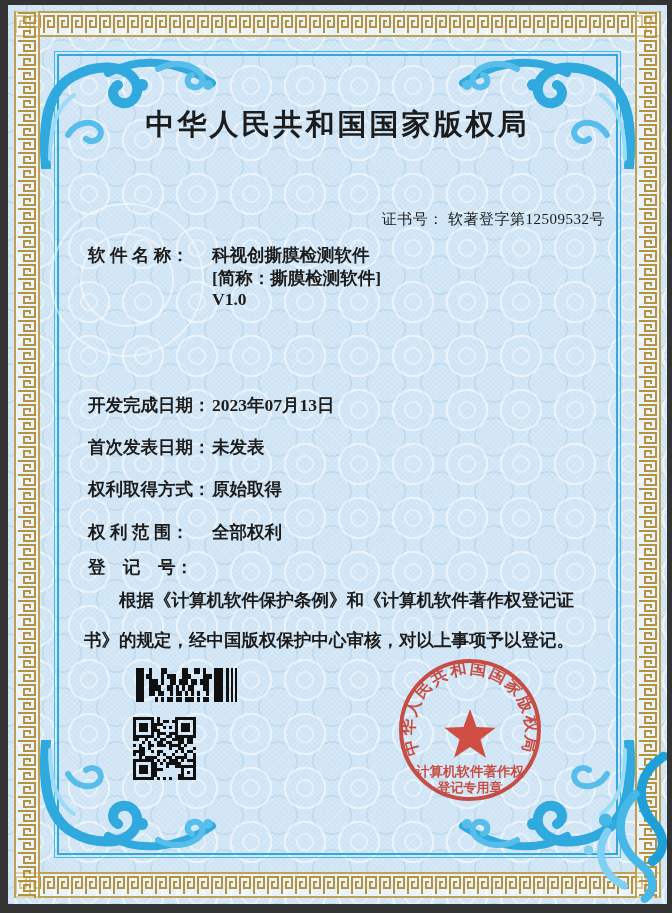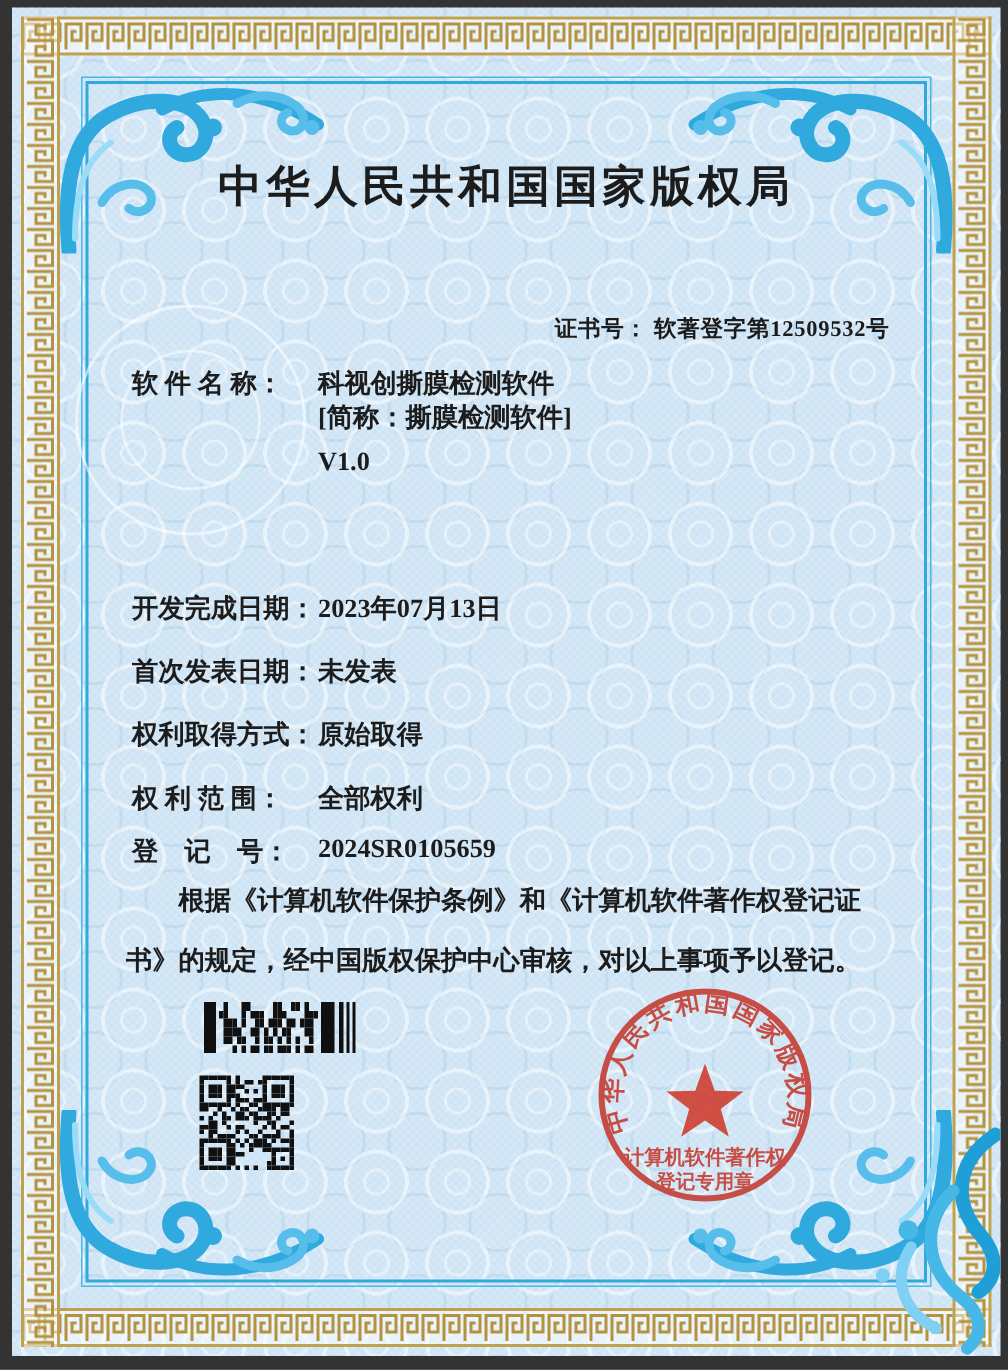--- a/index.html
+++ b/index.html
@@ -34,21 +34,21 @@
   .watermark{position:absolute;left:42px;top:198px;width:150px;height:150px;border-radius:50%;
     border:2px solid rgba(255,255,255,.55);z-index:1;}
   .watermark::after{content:"";position:absolute;inset:28px;border-radius:50%;
     border:2px solid rgba(255,255,255,.5);}
   
   .content{position:absolute;inset:0;z-index:4;color:#1c1c1c;}
   .issuer{position:absolute;left:0;right:0;top:100px;text-align:center;
     font-size:29px;font-weight:700;letter-spacing:3px;}
   .title{position:absolute;left:0;right:0;top:146px;text-align:center;
     font-size:36px;font-weight:900;letter-spacing:5px;text-shadow:.6px 0 currentColor;}
-  .certno{position:absolute;right:74px;top:205px;font-size:15px;font-weight:700;letter-spacing:.5px;}
+  .certno{position:absolute;right:62px;top:205px;font-size:15px;font-weight:400;letter-spacing:.5px;}
   .row{position:absolute;left:80px;font-size:17.5px;font-weight:700;white-space:nowrap;}
   .row .lab{display:inline-block;width:124px;}
   .row .val{position:absolute;left:124px;white-space:nowrap;}
   .subline{position:absolute;left:204px;font-size:17.5px;font-weight:700;white-space:nowrap;}
   .statement{position:absolute;left:76px;width:516px;top:575px;font-size:17.5px;font-weight:700;
     line-height:40px;text-indent:2em;}
   .barcode{position:absolute;left:128px;top:663px;width:104px;height:34px;}
   .barcode div{position:absolute;background:#101010;}
   .qr{position:absolute;left:125px;top:712px;width:64px;height:64px;}
   .qr div{position:absolute;width:3px;height:3px;background:#101010;}
@@ -166,41 +166,40 @@
       <div class="certno">
         <span>证书号：</span>
         <span>软著登字第12509532号</span>
       </div>
 
       <div class="row" style="top:238px">
         <span class="lab">软 件 名 称：</span>
         <span class="val">科视创撕膜检测软件</span>
       </div>
       <div class="subline" style="top:261px">[简称：撕膜检测软件]</div>
-      <div class="subline" style="top:292px">V1.0</div>
+      <div class="subline" style="top:284px">V1.0</div>
 
       <div class="row" style="top:388px">
         <span class="lab">开发完成日期：</span>
         <span class="val">2023年07月13日</span>
       </div>
       <div class="row" style="top:430px">
         <span class="lab">首次发表日期：</span>
         <span class="val">未发表</span>
       </div>
       <div class="row" style="top:472px">
         <span class="lab">权利取得方式：</span>
         <span class="val">原始取得</span>
       </div>
       <div class="row" style="top:515px">
         <span class="lab">权 利 范 围：</span>
         <span class="val">全部权利</span>
       </div>
       <div class="row" style="top:550px">
         <span class="lab">登　记　号：</span>
-        <span class="val">2024SR0105659</span>
       </div>
 
       <div class="statement">根据《计算机软件保护条例》和《计算机软件著作权登记证书》的规定，经中国版权保护中心审核，对以上事项予以登记。</div>
 
       <div class="barcode">
           <div style="left: 0px; top: 0px; width: 8px; height: 34px;"></div>
           <div style="left: 10px; top: 5.7px; width: 3px; height: 5.7px;"></div>
           <div style="left: 13px; top: 0px; width: 3px; height: 5.7px;"></div>
           <div style="left: 13px; top: 5.7px; width: 3px; height: 5.7px;"></div>
           <div style="left: 13px; top: 11.4px; width: 3px; height: 5.7px;"></div>

